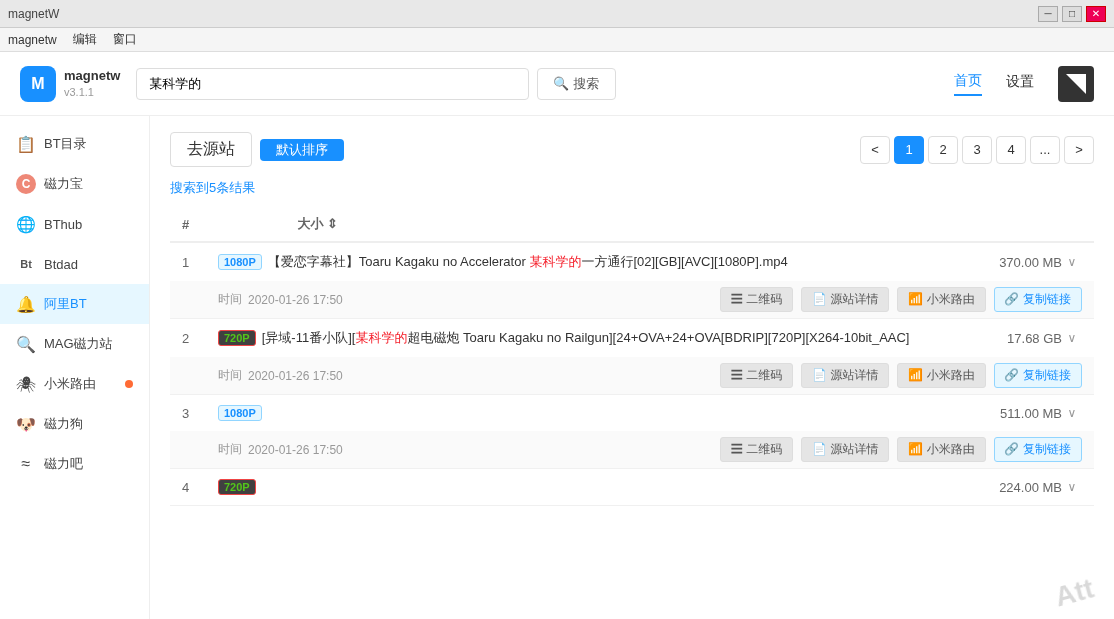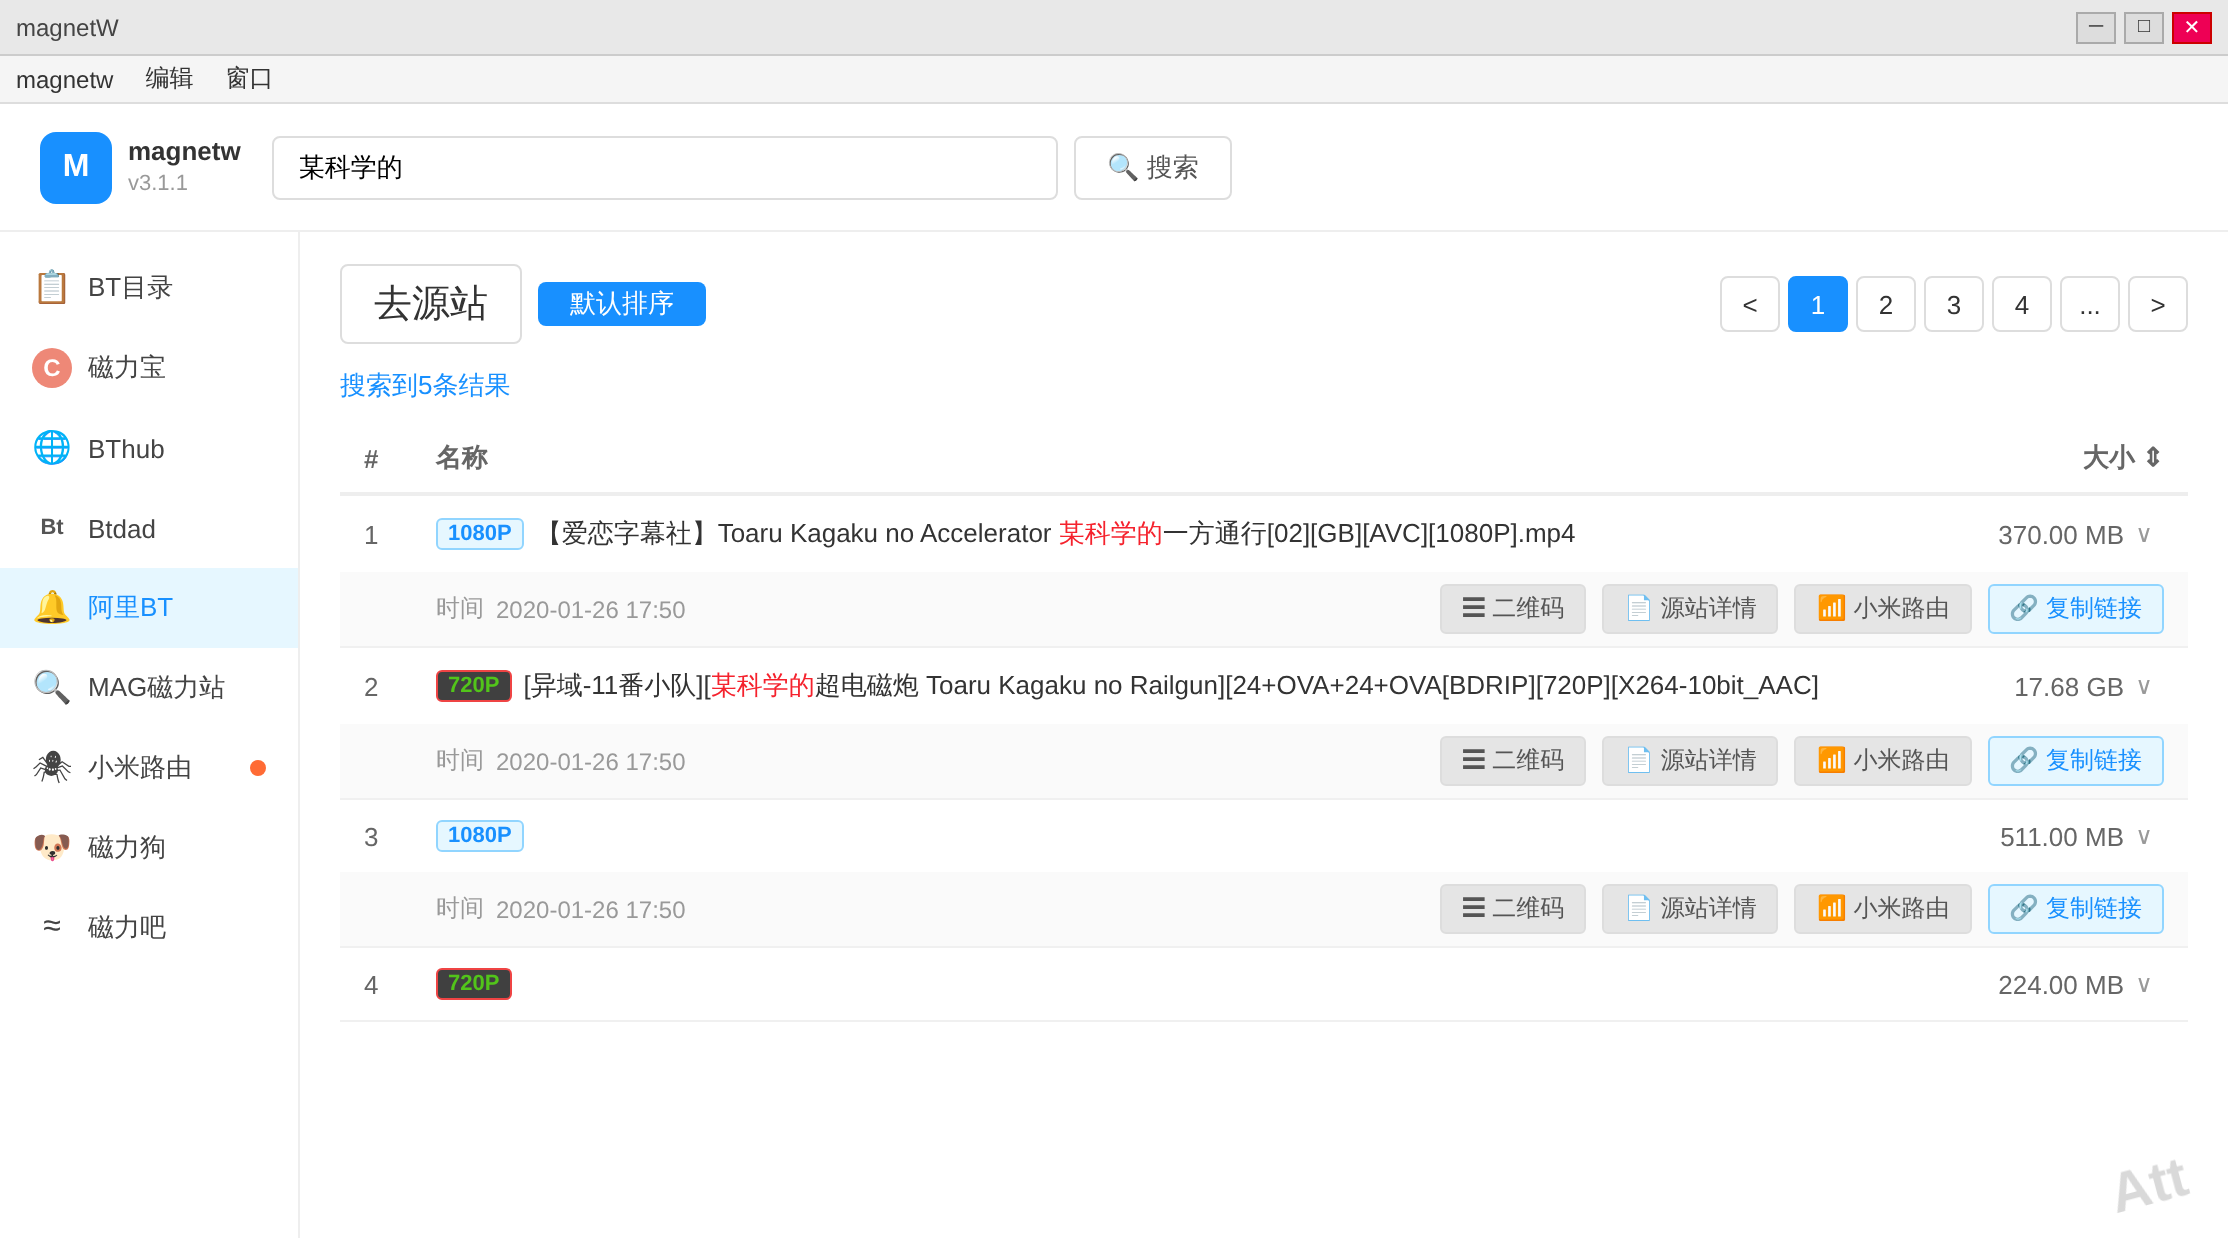--- a/index.html
+++ b/index.html
@@ -140,21 +140,21 @@
     .main-content { flex: 1; padding: 16px 20px; overflow-y: auto; background: #fff; }
 
     
     .toolbar { display: flex; align-items: center; gap: 8px; margin-bottom: 12px; }
     .btn-source {
       padding: 6px 16px;
       background: #fff;
       border: 1px solid #ddd;
       border-radius: 4px;
       cursor: pointer;
-      font-size: 19px;
+      font-size: 16px;
       color: #333;
     }
     .btn-sort {
       padding: 2px 16px;
       background: #1890ff;
       border: none;
       border-radius: 4px;
       cursor: pointer;
       font-size: 13px;
       color: #fff;
@@ -272,20 +272,31 @@
     <div class="logo-area">
       <div class="logo-icon">M</div>
       <div class="logo-text">
         <div class="app-name">magnetw</div>
         <div class="app-version">v3.1.1</div>
       </div>
     </div>
     <div class="search-area">
       <input class="search-input" type="text" value="某科学的" style="">
       <button class="search-btn">🔍 搜索</button>
+    </div>
+    <div class="nav-area">
+      <div class="nav-item active">首页</div>
+      <div class="nav-item">设置</div>
+      <div class="avatar-area">
+        <div class="avatar">
+          <svg width="20" height="20" viewBox="0 0 20 20" fill="white">
+              <polygon points="0,0 20,0 20,20"></polygon>
+            </svg>
+        </div>
+      </div>
     </div>
   </div>
 
   <div class="body-layout">
 
     <div class="sidebar">
       <div class="sidebar-item">
         <span class="sidebar-icon">📋</span>
         <span>BT目录</span>
       </div>
@@ -338,21 +349,20 @@
           <button class="page-btn">...</button>
           <button class="page-btn">&gt;</button>
         </div>
       </div>
 
       <div class="result-count">搜索到5条结果</div>
 
       <div class="result-table">
         <div class="table-header">
           <div class="col-num">#</div>
-          <div class="col-name">名称</div>
           <div class="col-size">大小 ⇕</div>
         </div>
 
         <div class="result-row">
           <div class="result-main">
             <div class="result-num">1</div>
             <div class="result-name">
               <span class="tag tag-1080p">1080P</span>
               <span class="result-title">【爱恋字幕社】Toaru Kagaku no Accelerator <span class="highlight">某科学的</span>一方通行[02][GB][AVC][1080P].mp4</span>
             </div>

